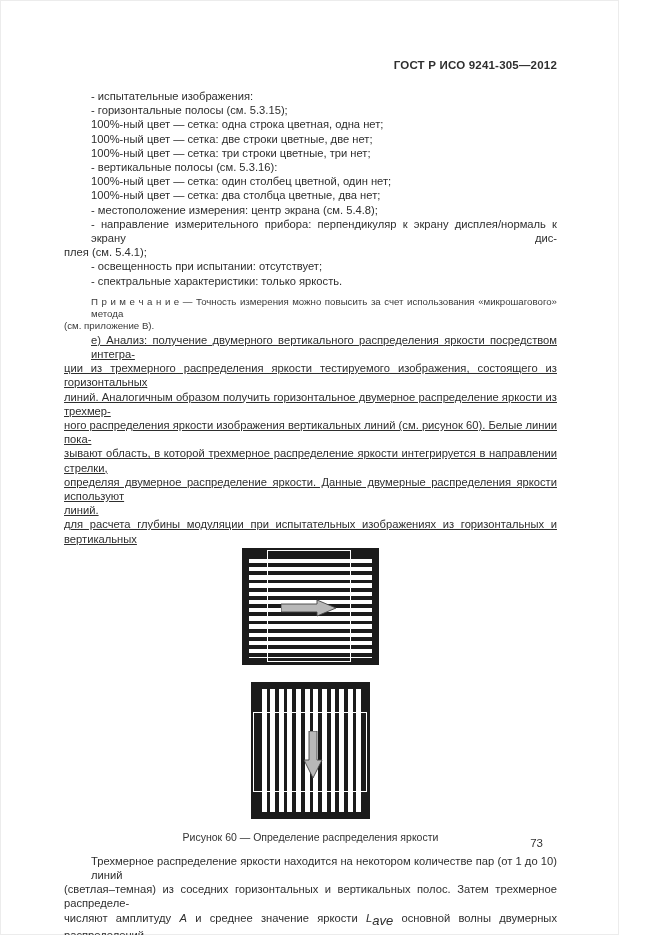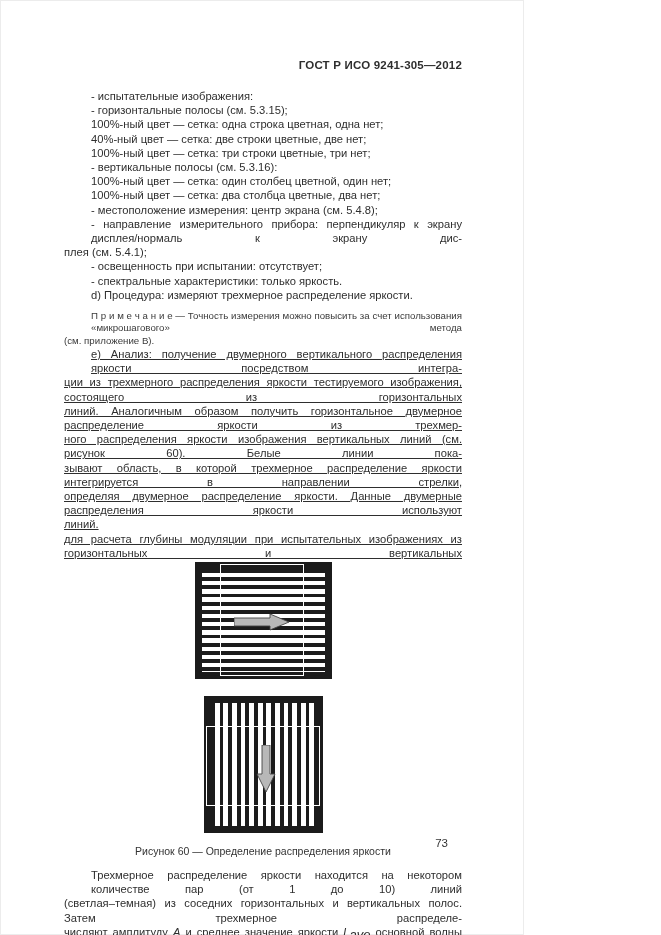--- a/index.html
+++ b/index.html
@@ -5,21 +5,21 @@
   html,body { margin:0; padding:0; background:#ffffff; }
   body {
     width:661px; height:935px;
     font-family:"Liberation Sans", sans-serif;
     color:#2e2e2e;
     position:relative;
     overflow:hidden;
   }
   .page {
     box-sizing:border-box;
-    width:524px; height:935px;
+    width:619px; height:935px;
     padding:57px 61px 0 63px;
     background:#ffffff;
     border:1px solid #ececec;
     position:relative;
   }
   .doc-header {
     text-align:right;
     font-weight:bold;
     font-size:11.5px;
     line-height:14px;
@@ -75,31 +75,30 @@
 <body>
 
 <div class="page">
 
   <div class="doc-header">ГОСТ Р ИСО 9241-305—2012</div>
 
   <div class="body-text list-block">
     <div class="line ind">- испытательные изображения:</div>
     <div class="line ind">- горизонтальные полосы (см. 5.3.15);</div>
     <div class="line ind">100%-ный цвет — сетка: одна строка цветная, одна нет;</div>
-    <div class="line ind">40%-ный цвет — сетка: две строки цветные, две нет;</div>
+    <div class="line ind">100%-ный цвет — сетка: две строки цветные, две нет;</div>
     <div class="line ind">100%-ный цвет — сетка: три строки цветные, три нет;</div>
     <div class="line ind">- вертикальные полосы (см. 5.3.16):</div>
     <div class="line ind">100%-ный цвет — сетка: один столбец цветной, один нет;</div>
     <div class="line ind">100%-ный цвет — сетка: два столбца цветные, два нет;</div>
     <div class="line ind">- местоположение измерения: центр экрана (см. 5.4.8);</div>
     <div class="line ind jline">- направление измерительного прибора: перпендикуляр к экрану дисплея/нормаль к экрану дис-</div>
     <div class="line">плея (см. 5.4.1);</div>
     <div class="line ind">- освещенность при испытании: отсутствует;</div>
     <div class="line ind">- спектральные характеристики: только яркость.</div>
-    <div class="line ind">d) Процедура: измеряют трехмерное распределение яркости.</div>
   </div>
 
   <div class="note-block">
     <div class="line ind jline">П р и м е ч а н и е  —  Точность измерения можно повысить за счет использования «микрошагового» метода</div>
     <div class="line">(см. приложение В).</div>
   </div>
 
   <div class="body-text para-e">
     <div class="line ind jline">е) Анализ: получение двумерного вертикального распределения яркости посредством интегра-</div>
     <div class="line jline">ции из трехмерного распределения яркости тестируемого изображения, состоящего из горизонтальных</div>

